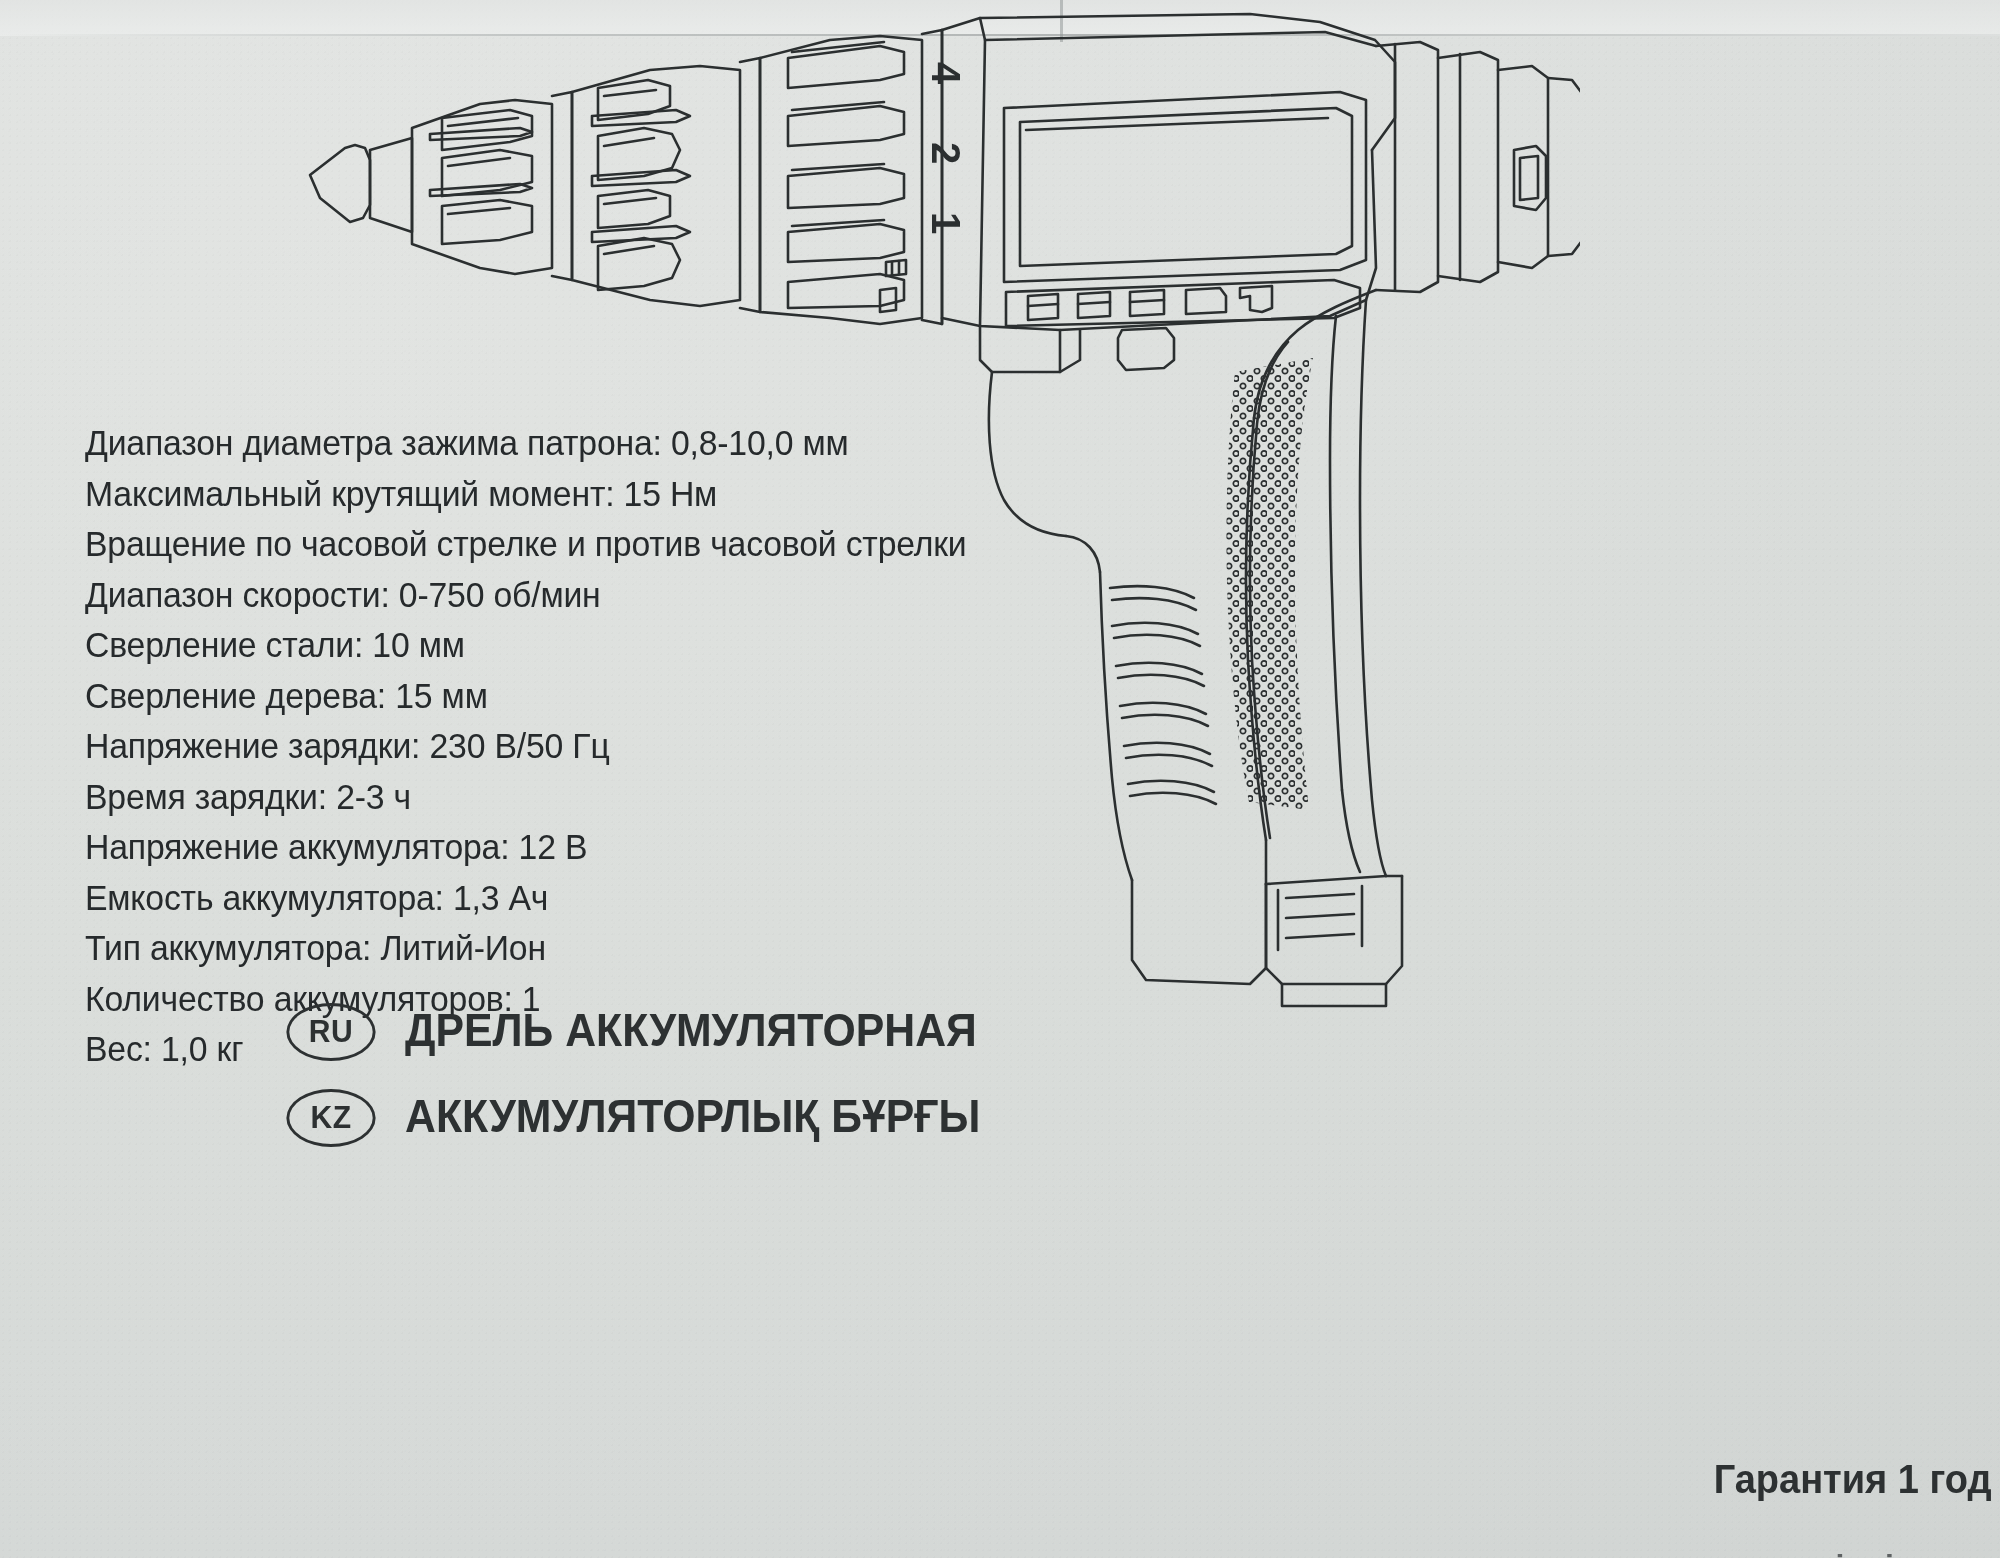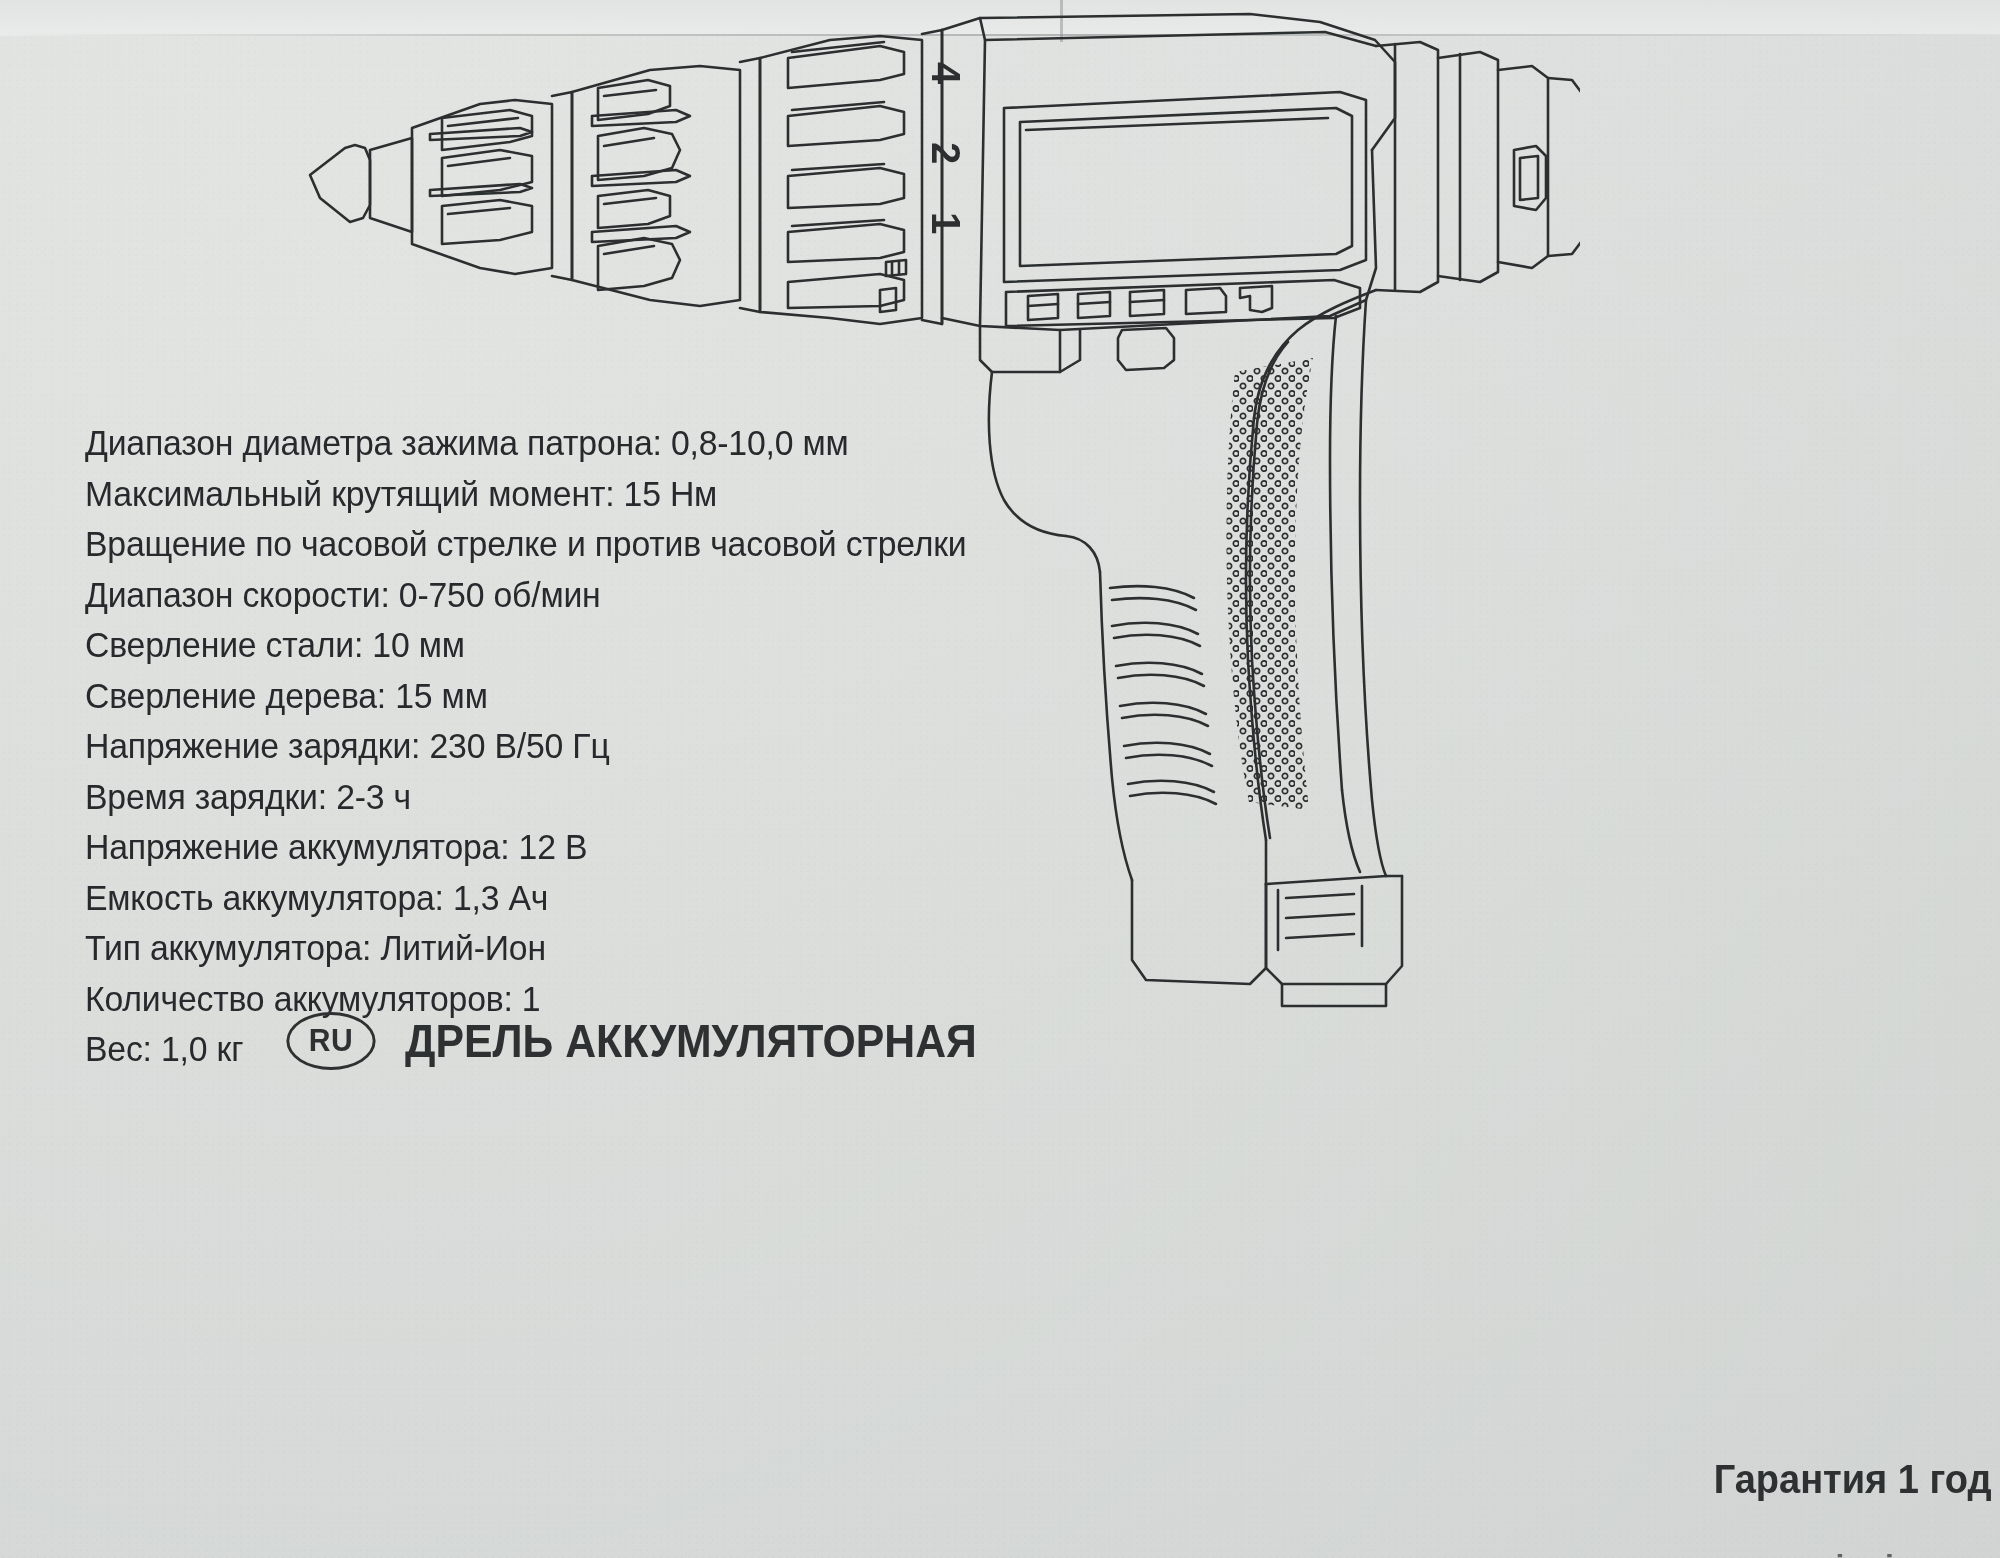--- a/index.html
+++ b/index.html
@@ -44,21 +44,21 @@
     white-space:nowrap;
     font-stretch:semi-condensed;
     transform:scaleX(0.965);
     transform-origin:left center;
   }
   
   #langs{
     position:absolute;left:285px;top:1003px;
   }
   .lang-row{
-    display:flex;align-items:center;
+    display:flex;align-items:flex-start;
     height:76px;
     margin-bottom:10px;
   }
   .lang-badge{
     width:86px;height:52px;
     border:3.5px solid #2d3132;
     border-radius:50%;
     display:flex;align-items:center;justify-content:center;
     font-size:31px;font-weight:bold;color:#2d3132;
     letter-spacing:.5px;
@@ -282,17 +282,21 @@
 </div>
 
 <div id="langs">
 
   <div class="lang-row">
     <div class="lang-badge">RU</div>
     <div class="lang-text">ДРЕЛЬ АККУМУЛЯТОРНАЯ</div>
   </div>
 
 
+  <div class="lang-row">
+    <div class="lang-badge">KZ</div>
+    <div class="lang-text">АККУМУЛЯТОРЛЫҚ БҰРҒЫ</div>
+  </div>
 
 </div>
 
 <div id="warranty">Гарантия 1 год</div>
 <div id="cutoff">жылдық кепілдік</div>
 
 </body></html>

